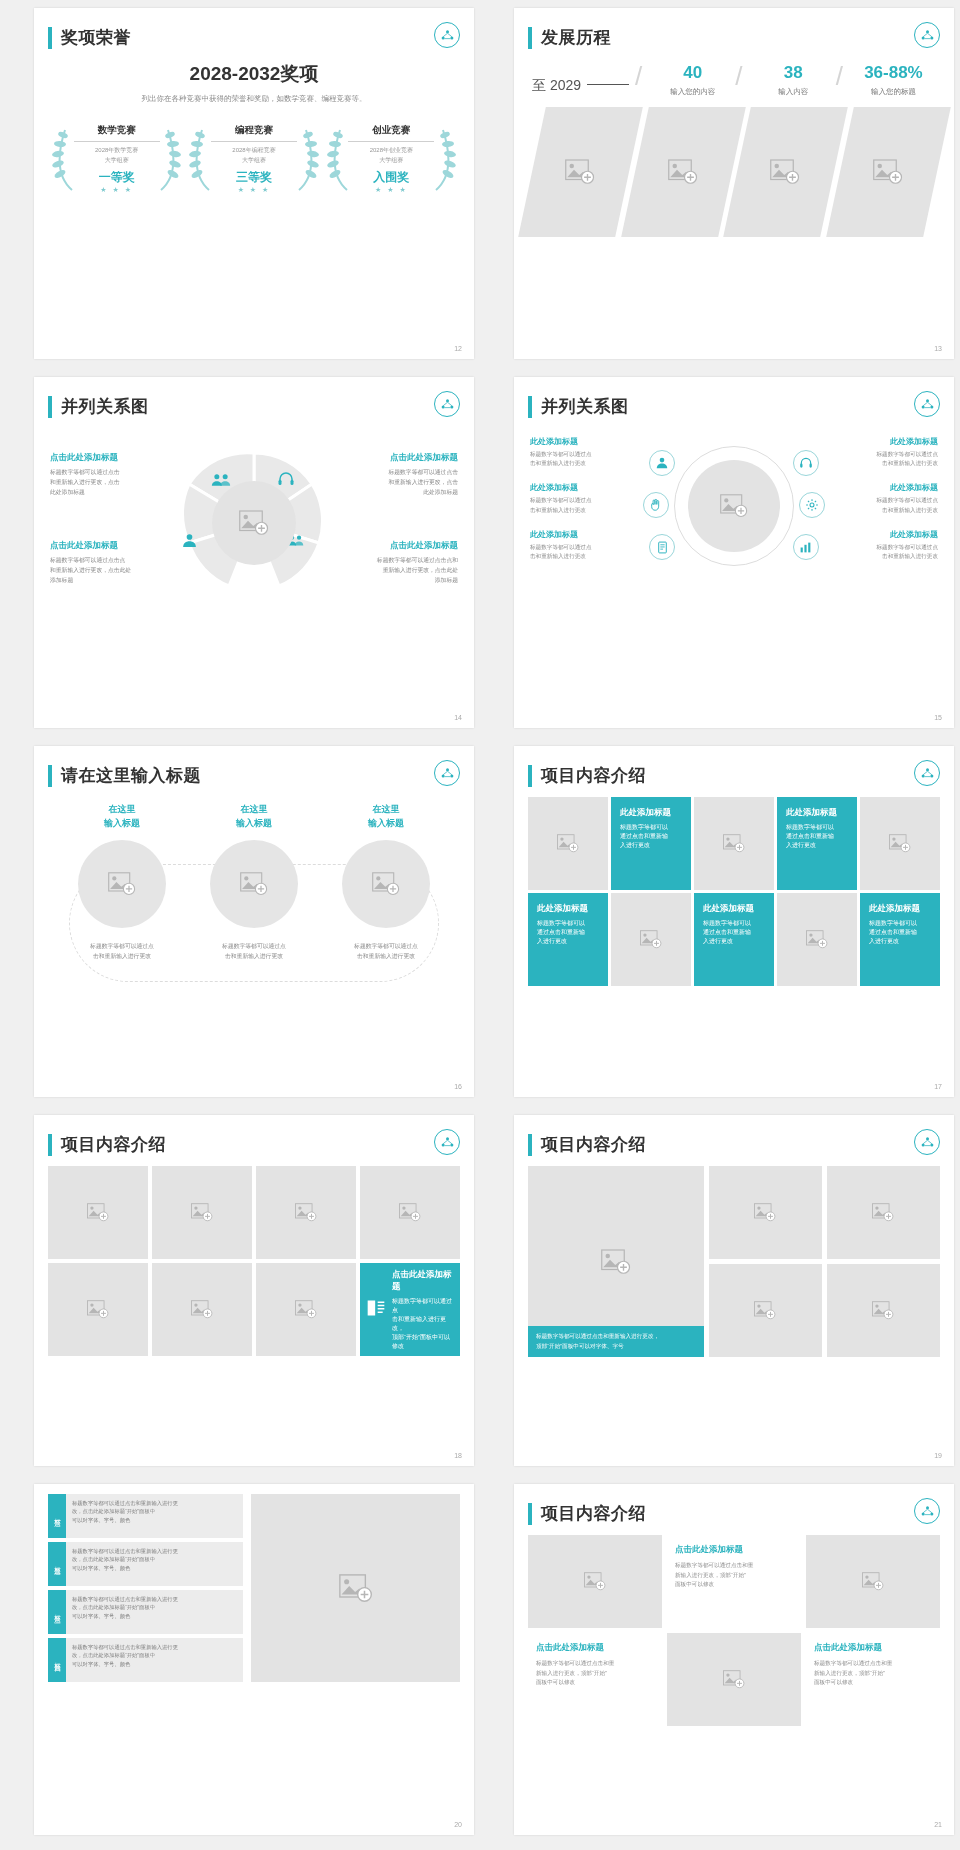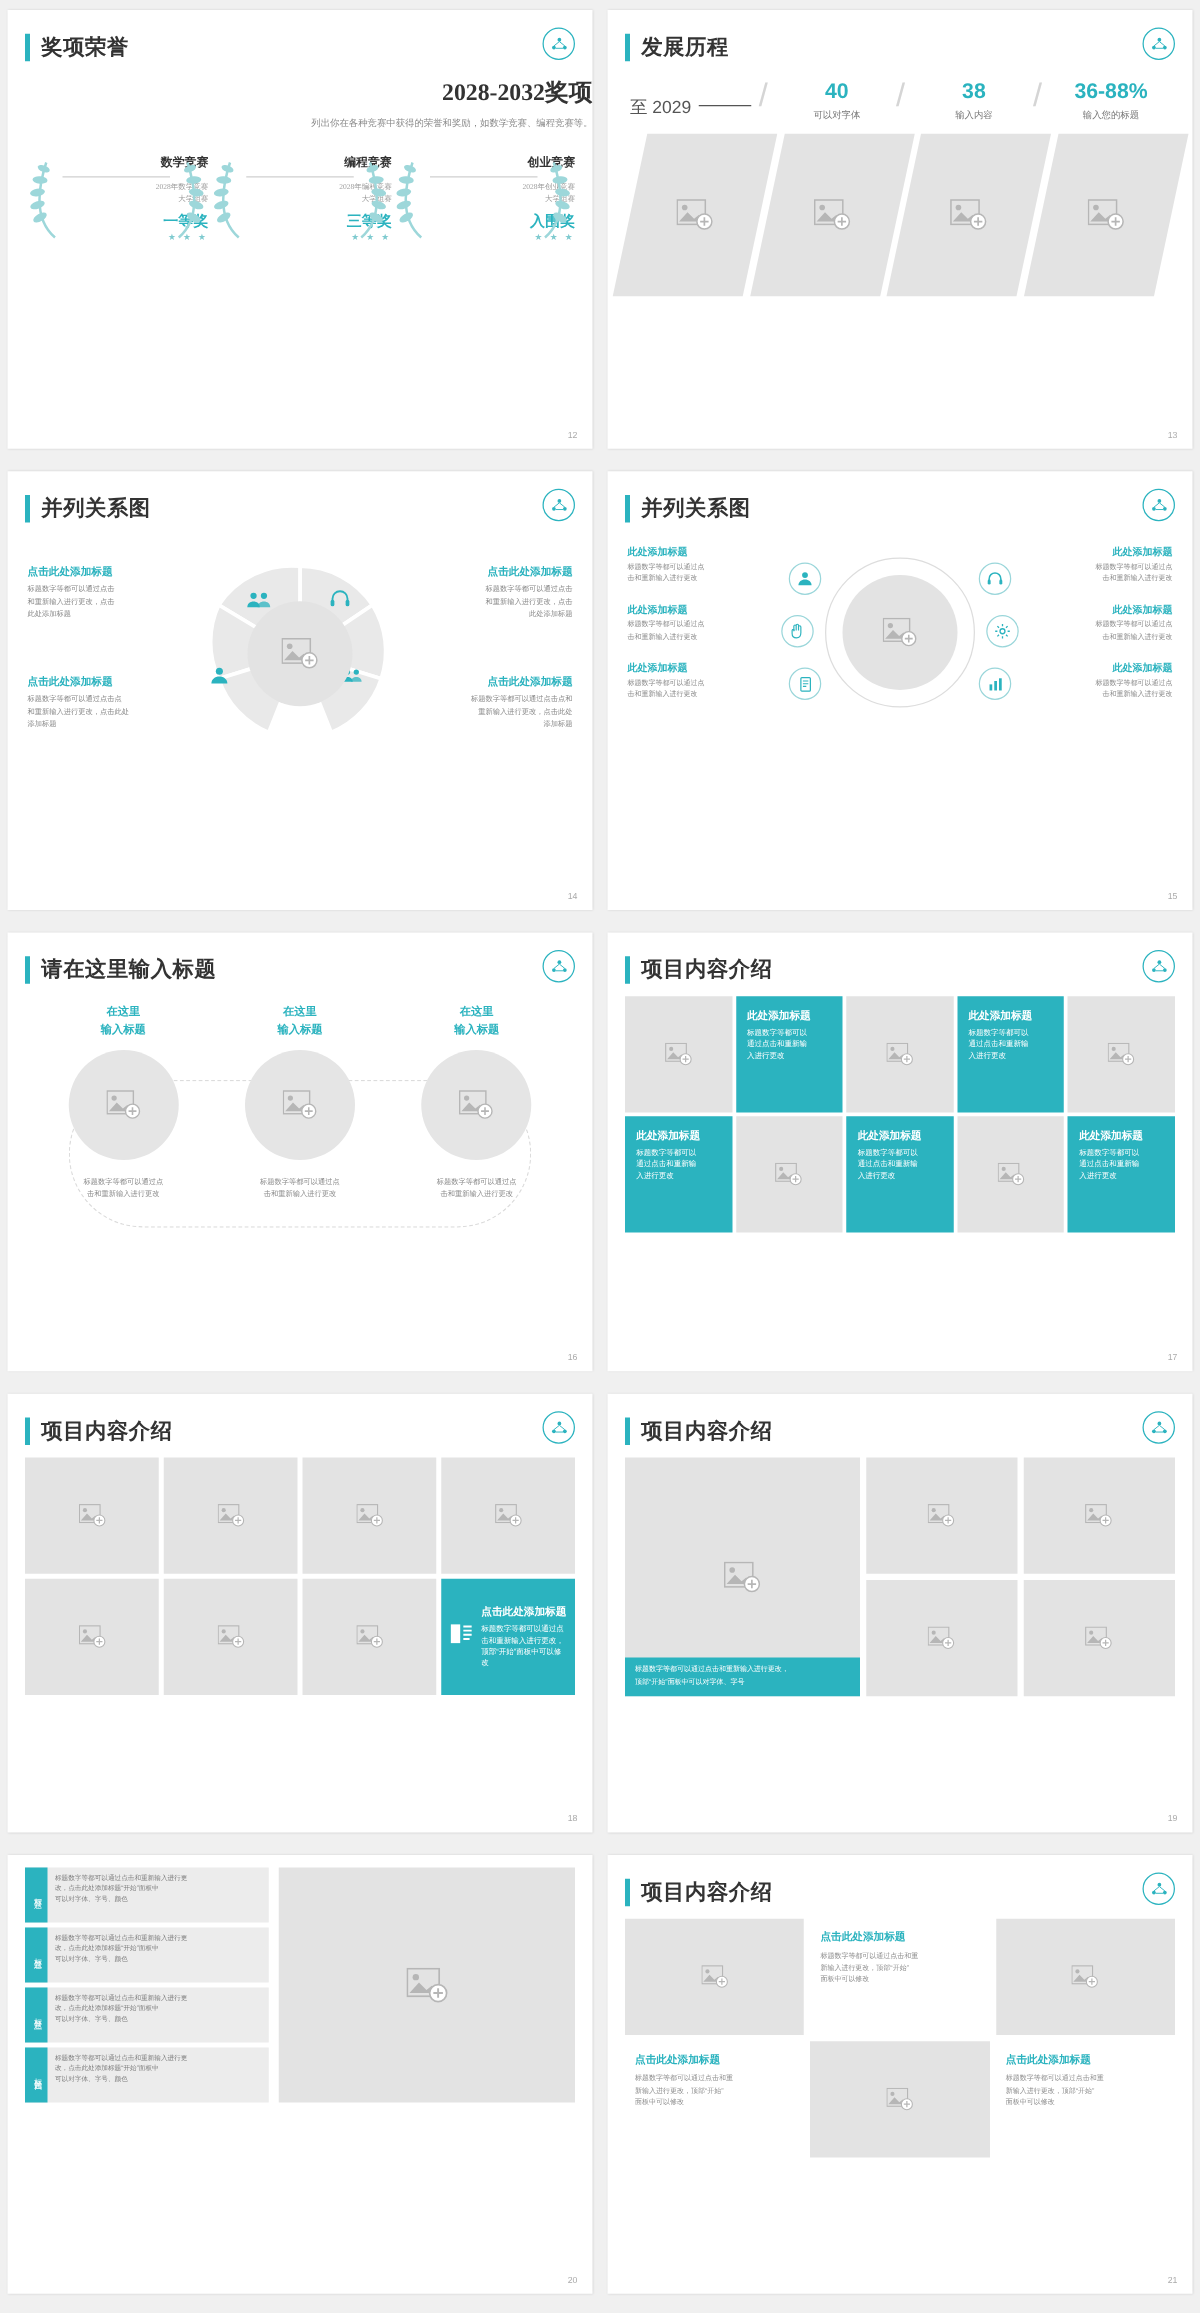--- a/index.html
+++ b/index.html
@@ -17,20 +17,21 @@
     display: grid;
     grid-template-columns: repeat(2, 1fr);
     gap: 18px 12px;
   }
   .slide {
     background: #ffffff;
     position: relative;
     height: 351px;
     overflow: hidden;
     box-shadow: 0 0 2px rgba(0,0,0,0.12);
+    margin-left: 28px;
   }
   
   .s-head {
     display: flex;
     align-items: center;
     padding: 18px 16px 0 14px;
     position: relative;
   }
   .s-bar {
     width: 4px; height: 22px;
@@ -66,21 +67,21 @@
     position: relative;
   }
   .ph svg { width: 30px; height: 26px; }
   .ph.small svg { width: 22px; height: 19px; }
   .teal { background: #2bb3bf; color: #ffffff; }
   .teal .t1 { font-weight: bold; font-size: 8.5px; margin-bottom: 4px; }
   .teal .t2 { font-size: 6px; line-height: 1.5; }
   .cell-txt { padding: 10px 9px; }
 
   
-  .aw-wrap { text-align: right; margin-top: 12px; font-family: Liberation Serif, serif; }
+  .aw-wrap { text-align: center; margin-top: 12px; }
   .aw-main { font-size: 19px; font-weight: bold; color: #333; }
   .aw-sub { font-size: 7.5px; color: #888; margin-top: 7px; }
   .aw-row { display: flex; justify-content: space-around; margin-top: 16px; padding: 0 14px; }
   .aw-item { width: 150px; position: relative; height: 85px; }
   .aw-item .laurel-l, .aw-item .laurel-r {
     position: absolute; top: 4px; width: 26px; height: 70px; color: #9dd7da;
   }
   .aw-item .laurel-l { left: 4px; }
   .aw-item .laurel-r { right: 4px; transform: scaleX(-1); }
   .aw-name { font-size: 9.5px; font-weight: bold; color: #333; padding-top: 4px; }
@@ -323,21 +324,21 @@
         </div>
     </div>
     <div class="tl-row">
       <div class="tl-year">至 2029</div>
       <div class="tl-line"></div>
       <div class="tl-items">
         <div class="tl-item">
           <div class="tl-slash">/</div>
           <div style="text-align:center;flex:1">
             <div class="tl-num">40</div>
-            <div class="tl-lab">可以对字体</div>
+            <div class="tl-lab">输入您的内容</div>
           </div>
         </div>
         <div class="tl-item">
           <div class="tl-slash">/</div>
           <div style="text-align:center;flex:1">
             <div class="tl-num">38</div>
             <div class="tl-lab">输入内容</div>
           </div>
         </div>
         <div class="tl-item">

